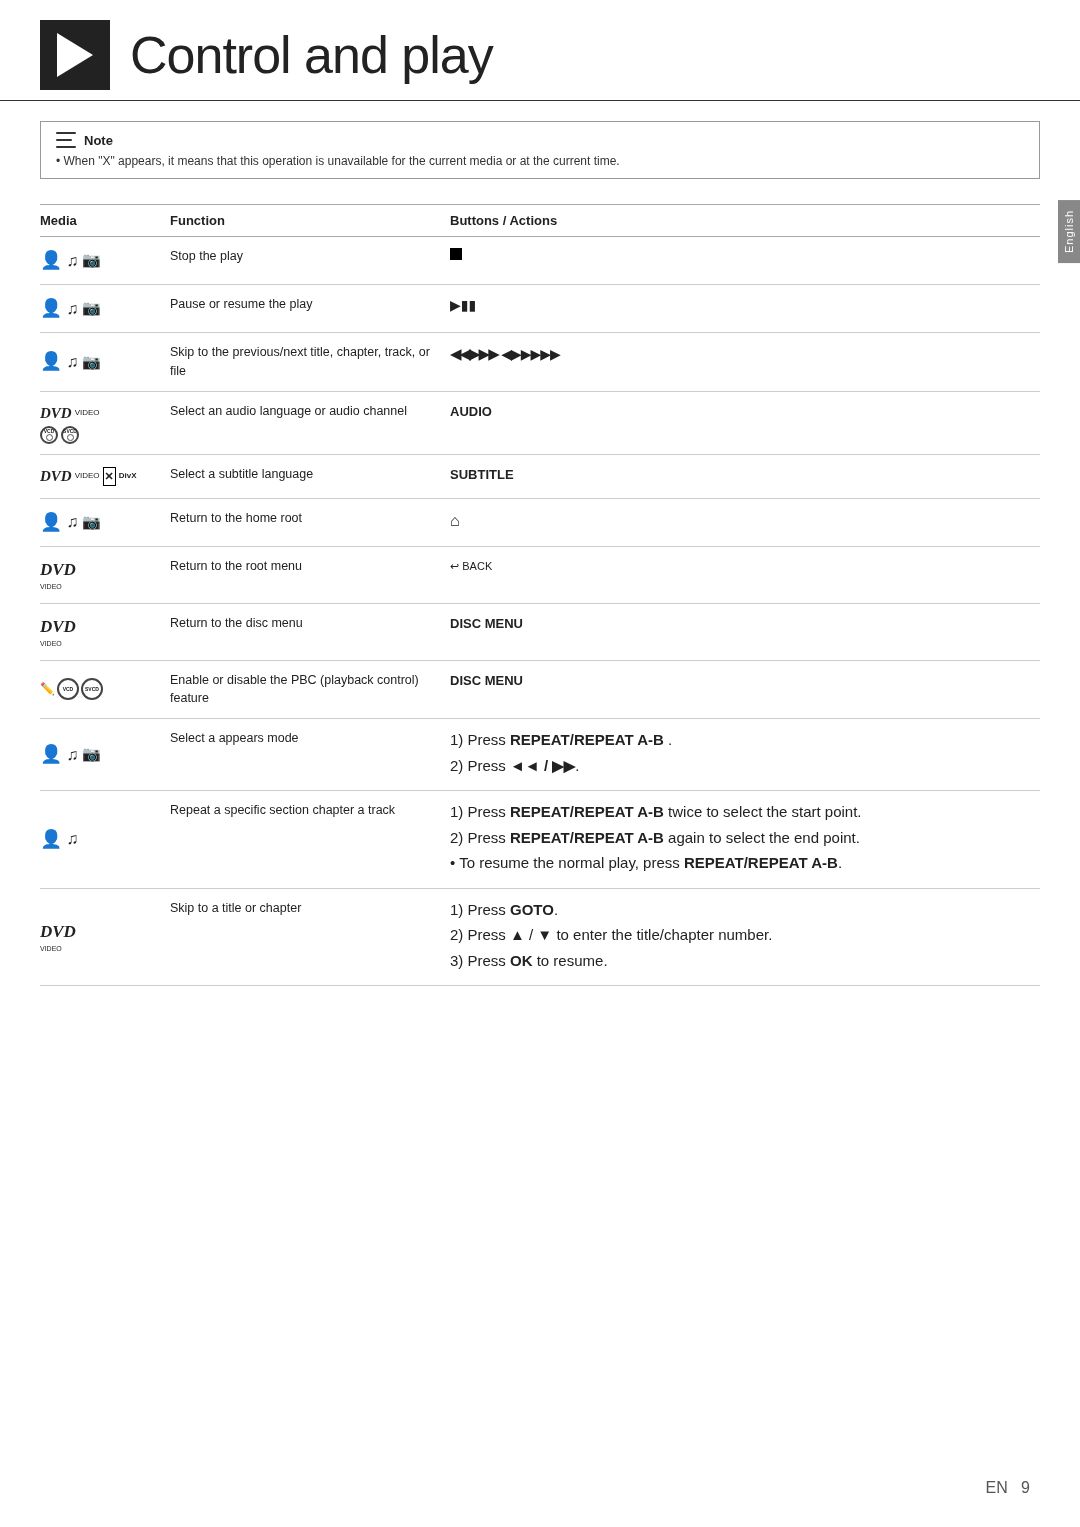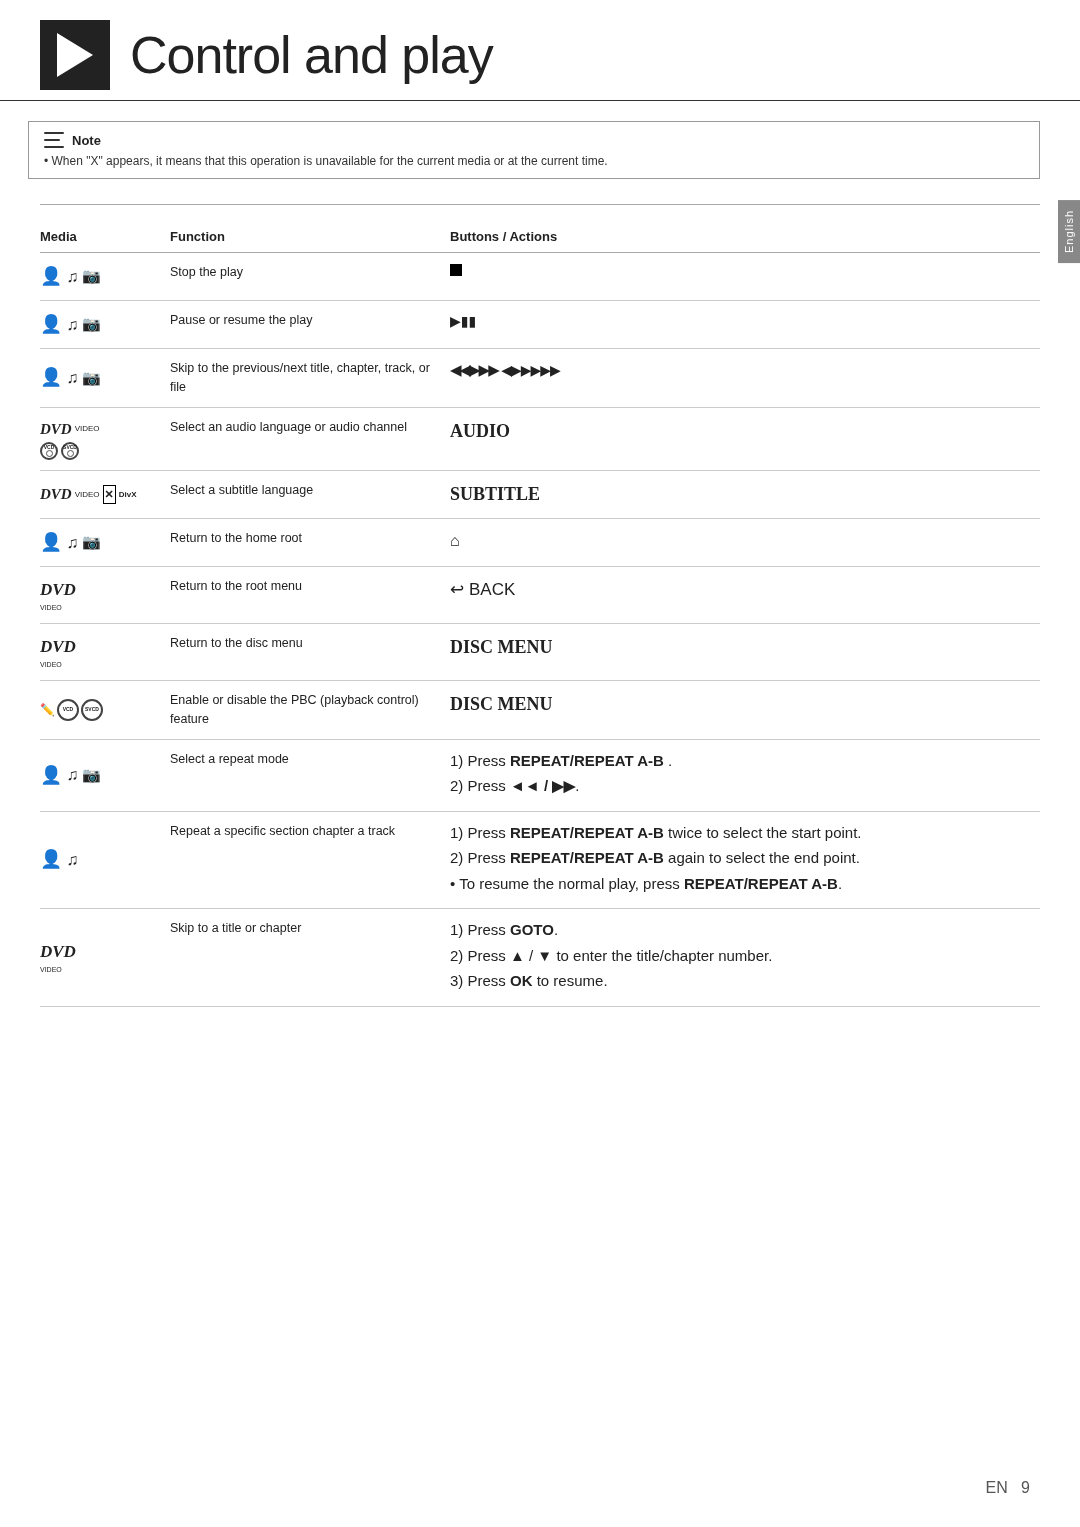--- a/index.html
+++ b/index.html
@@ -57,21 +57,21 @@
 
     .page-title {
       font-size: 52px;
       font-weight: 300;
       color: #222;
       letter-spacing: -1px;
     }
 
     
     .note-box {
-      margin: 0 40px 25px 28px;
+      margin: 0 40px 25px 40px;
       border: 1px solid #999;
       padding: 10px 15px;
     }
 
     .note-header {
       display: flex;
       align-items: center;
       gap: 8px;
       margin-bottom: 6px;
       font-weight: 600;
@@ -106,21 +106,21 @@
     .content-table {
       margin: 0 40px;
       width: calc(100% - 80px);
       border-collapse: collapse;
     }
 
     .content-table thead tr th {
       font-weight: 600;
       font-size: 13px;
       text-align: left;
-      padding: 24px 10px 8px 0;
+      padding: 8px 10px 8px 0;
       border-top: 1px solid #aaa;
       border-bottom: 1px solid #aaa;
     }
 
     .content-table thead tr th:first-child {
       width: 130px;
     }
 
     .content-table thead tr th:nth-child(2) {
       width: 280px;
@@ -153,27 +153,26 @@
     .skip-symbol {
       font-size: 14px;
       letter-spacing: -2px;
     }
 
     .home-symbol {
       font-size: 16px;
     }
 
     .back-text {
-      font-size: 17px;
+      font-size: 11px;
     }
 
     .bold-label {
       font-weight: 700;
-      font-size: 18px;
-      font-family: Liberation Serif, serif;
+      font-size: 13px;
     }
 
     
     .action-list {
       padding: 0;
       list-style: none;
     }
 
     .action-list li {
       margin-bottom: 3px;
@@ -443,21 +442,21 @@
 
     <tr>
       <td>
         <div class="icons-row">
           <span class="person-icon">👤</span>
           <span class="music-icon">♫</span>
           <span class="camera-icon">📷</span>
         </div>
       </td>
       <td>
-        <span>Select a repeat mode</span>
+        <span>Select a appears mode</span>
       </td>
       <td>
         <ul class="action-list">
           <li>
             <span>1) Press </span><strong>REPEAT/REPEAT A-B</strong><span> .</span>
           </li>
           <li>
             <span>2) Press </span><strong>◄◄ / ▶▶</strong><span>.</span>
           </li>
         </ul>

